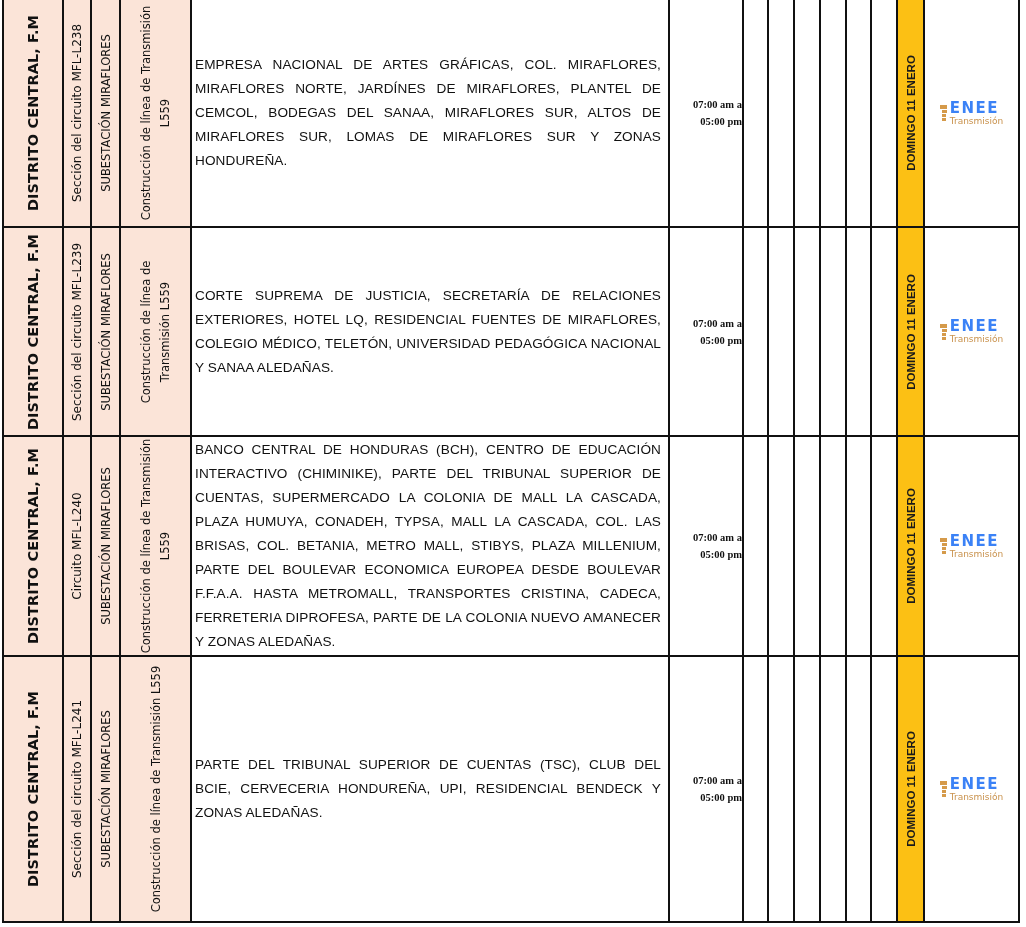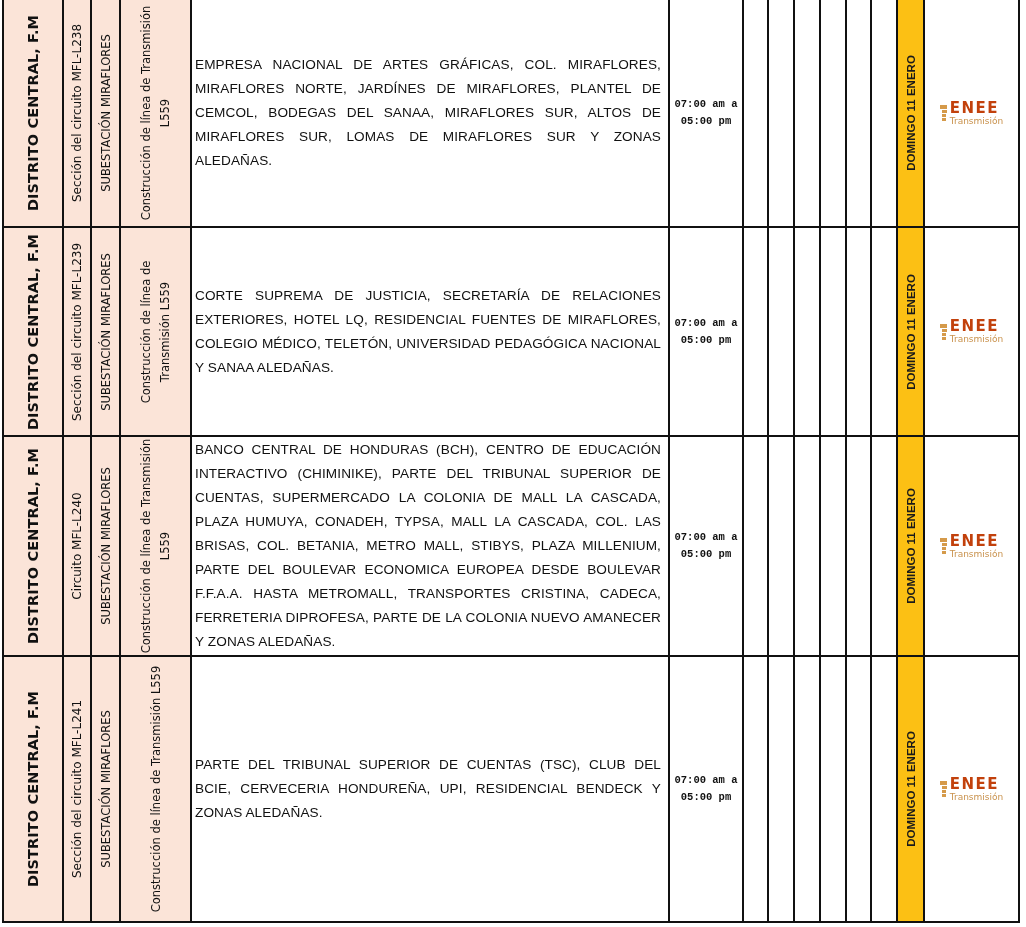--- a/index.html
+++ b/index.html
@@ -8,27 +8,27 @@
   .grid td { border: 2px solid #111; padding: 0; position: relative; overflow: hidden; vertical-align: middle; }
   .peach { background: #fbe4d8; }
   .yellow { background: #fcc014; }
   .vwrap { position: absolute; left: 50%; top: 50%; transform: translate(-50%, -50%) rotate(-90deg); white-space: nowrap; text-align: center; }
   .district { font-family: "DejaVu Sans", sans-serif; font-weight: bold; font-size: 14.5px; letter-spacing: 0.1px; }
   .circuit { font-family: "DejaVu Sans", sans-serif; font-size: 12px; }
   .substation { font-family: "DejaVu Sans", sans-serif; font-size: 11.5px; }
   .project { font-family: "DejaVu Sans", sans-serif; font-size: 11.5px; line-height: 19px; white-space: pre; }
   .date { font-family: "Liberation Sans", sans-serif; font-weight: bold; font-size: 11.5px; color: #1a1a1a; }
   .areas { font-family: "Liberation Sans", sans-serif; font-size: 13.6px; line-height: 24px; text-align: justify; text-align-last: left; padding: 0 7px 0 3px !important; letter-spacing: 0.1px; }
-  .time { font-family: Liberation Mono, monospace; font-weight: bold; font-size: 10.5px; line-height: 17px; text-align: center; }
+  .time { font-family: Liberation Serif, serif; font-weight: bold; font-size: 10.5px; line-height: 17px; text-align: right; }
   .logo { display: flex; flex-direction: column; align-items: center; justify-content: center; }
   .logo-inner { display: flex; align-items: center; gap: 3px; }
   .logo-mark { width: 7px; height: 16px; position: relative; }
   .logo-mark span { position: absolute; left: 0; width: 7px; background: #d59a4a; }
   .logo-text { display: flex; flex-direction: column; line-height: 1; }
-  .logo-title { font-family: "DejaVu Sans", sans-serif; font-weight: bold; font-size: 15px; letter-spacing: 1.5px; color: #c2410c; }
+  .logo-title { font-family: "DejaVu Sans", sans-serif; font-weight: bold; font-size: 15px; letter-spacing: 1.5px; color: #3b82f6; }
   .logo-sub { font-family: "DejaVu Sans", sans-serif; font-size: 9px; color: #c9924d; margin-top: 1px; }
 </style>
 </head>
 <body>
 
 <table class="grid">
   <colgroup>
     <col style="width:60px">
       <col style="width:28px">
       <col style="width:29px">
@@ -52,21 +52,21 @@
     <td class="peach">
           <div class="vwrap circuit">Sección del circuito MFL-L238</div>
         </td>
     <td class="peach">
           <div class="vwrap substation">SUBESTACIÓN MIRAFLORES</div>
         </td>
     <td class="peach">
           <div class="vwrap project">Construcción de línea de Transmisión
 L559</div>
         </td>
-    <td class="areas"><span>EMPRESA NACIONAL DE ARTES GRÁFICAS, COL. MIRAFLORES, MIRAFLORES NORTE, JARDÍNES DE MIRAFLORES, PLANTEL DE CEMCOL, BODEGAS DEL SANAA, MIRAFLORES SUR, ALTOS DE MIRAFLORES SUR, LOMAS DE MIRAFLORES SUR Y ZONAS ALEDAÑAS.</span></td>
+    <td class="areas"><span>EMPRESA NACIONAL DE ARTES GRÁFICAS, COL. MIRAFLORES, MIRAFLORES NORTE, JARDÍNES DE MIRAFLORES, PLANTEL DE CEMCOL, BODEGAS DEL SANAA, MIRAFLORES SUR, ALTOS DE MIRAFLORES SUR, LOMAS DE MIRAFLORES SUR Y ZONAS HONDUREÑA.</span></td>
     <td class="time">
           <div>07:00 am a</div>
           <div>05:00 pm</div>
         </td>
     <td></td>
     <td></td>
     <td></td>
     <td></td>
     <td></td>
     <td></td>

